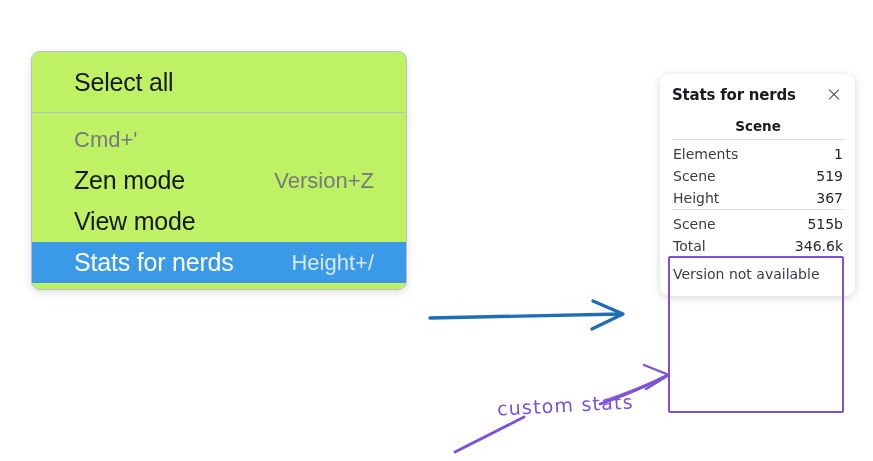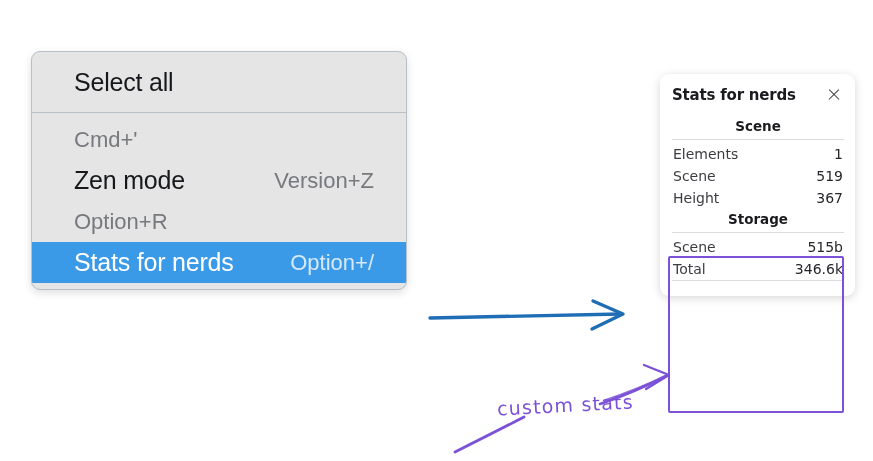--- a/index.html
+++ b/index.html
@@ -18,21 +18,21 @@
     position: absolute;
     inset: 0;
   }
 
   
   .context-menu {
     position: absolute;
     left: 31px;
     top: 51px;
     width: 376px;
-    background: #e5e5e5;
+    background: #bef264;
     border: 1px solid #b9c0c9;
     border-radius: 9px;
     box-shadow: 0 3px 9px rgba(0,0,0,0.13);
     overflow: hidden;
     box-sizing: border-box;
   }
   .menu-group {
     padding: 6px 0;
   }
   .menu-group.first {
@@ -188,25 +188,25 @@
 
     <div class="menu-group">
       <div class="menu-item">
         <span class="shortcut">Cmd+'</span>
       </div>
       <div class="menu-item">
         <span class="label">Zen mode</span>
         <span class="shortcut">Version+Z</span>
       </div>
       <div class="menu-item">
-        <span class="shortcut">Option+R</span>
+        <span class="label">View mode</span>
       </div>
       <div class="menu-item selected">
         <span class="label">Stats for nerds</span>
-        <span class="shortcut">Option+/</span>
+        <span class="shortcut">Height+/</span>
       </div>
     </div>
 
   </div>
 
   <div class="stats-panel">
 
     <div class="stats-header">
       <span class="stats-title">Stats for nerds</span>
       <span class="close-icon"></span>
@@ -223,34 +223,34 @@
         <span class="k">Scene</span>
         <span class="v">519</span>
       </div>
       <div class="stat-row">
         <span class="k">Height</span>
         <span class="v">367</span>
       </div>
     </div>
 
     <div>
-      <div class="section-title">Storage</div>
       <div class="rule"></div>
       <div class="stat-row">
         <span class="k">Scene</span>
         <span class="v">515b</span>
       </div>
       <div class="stat-row">
         <span class="k">Total</span>
         <span class="v">346.6k</span>
       </div>
     </div>
 
     <div>
       <div class="rule"></div>
+      <div class="version-text">Version not available</div>
     </div>
 
   </div>
 
   <div class="purple-box"></div>
 
   <svg class="anno-layer" width="873" height="461" viewBox="0 0 873 461">
 
     <g>
       <path d="M430 318 L621 314" stroke="#1f6db4" stroke-width="3.4" fill="none" stroke-linecap="round"></path>

